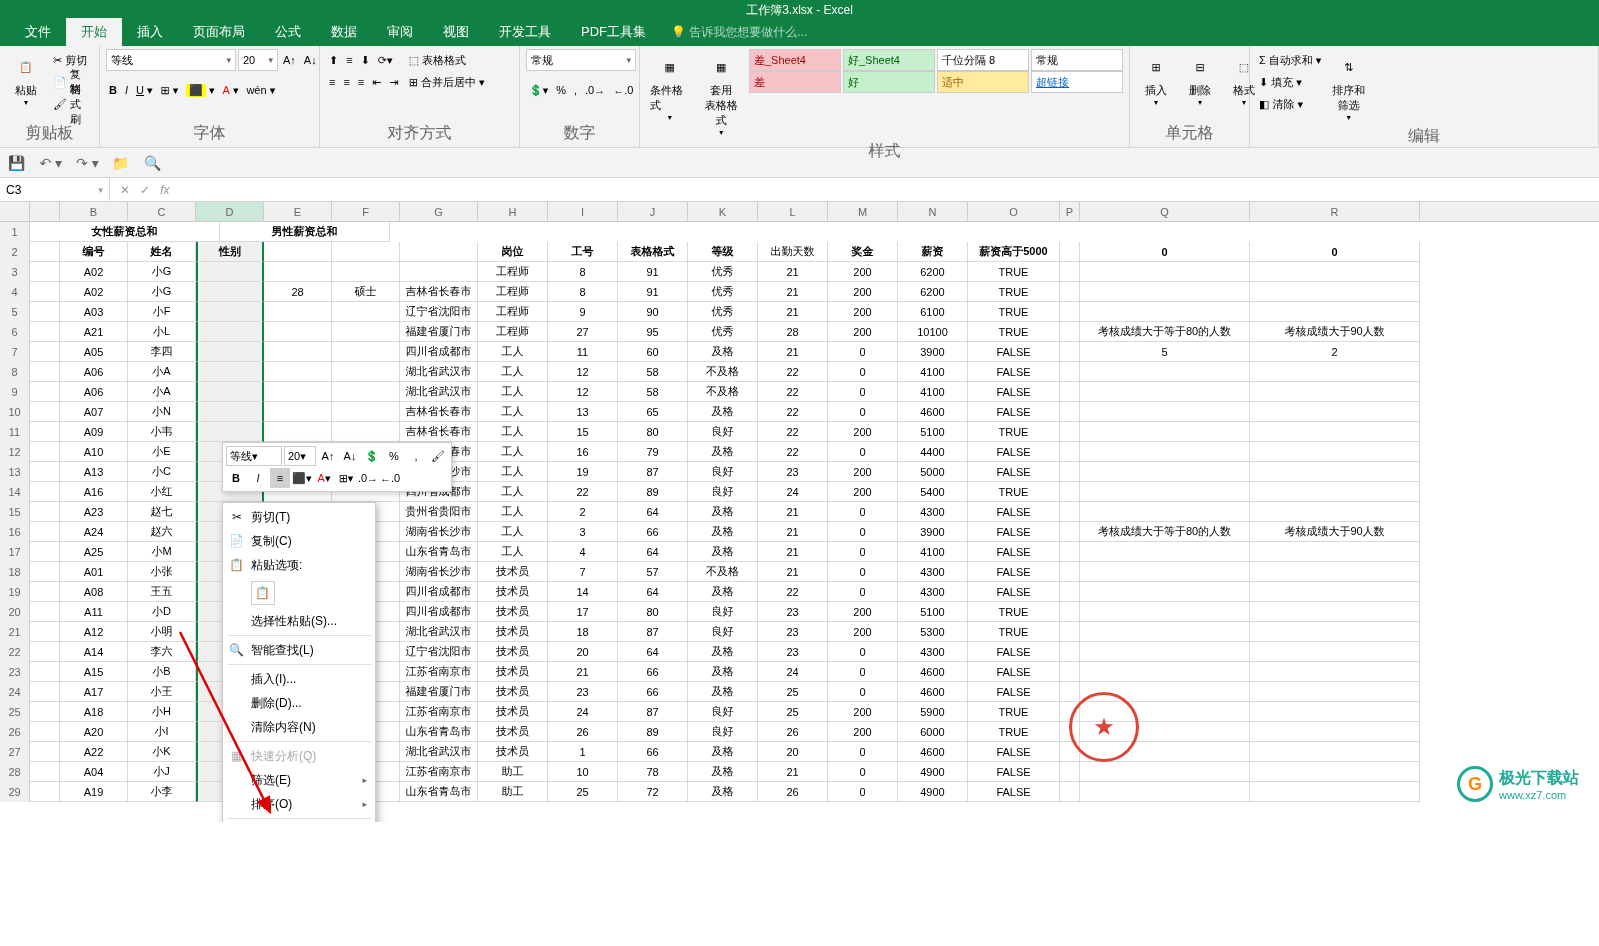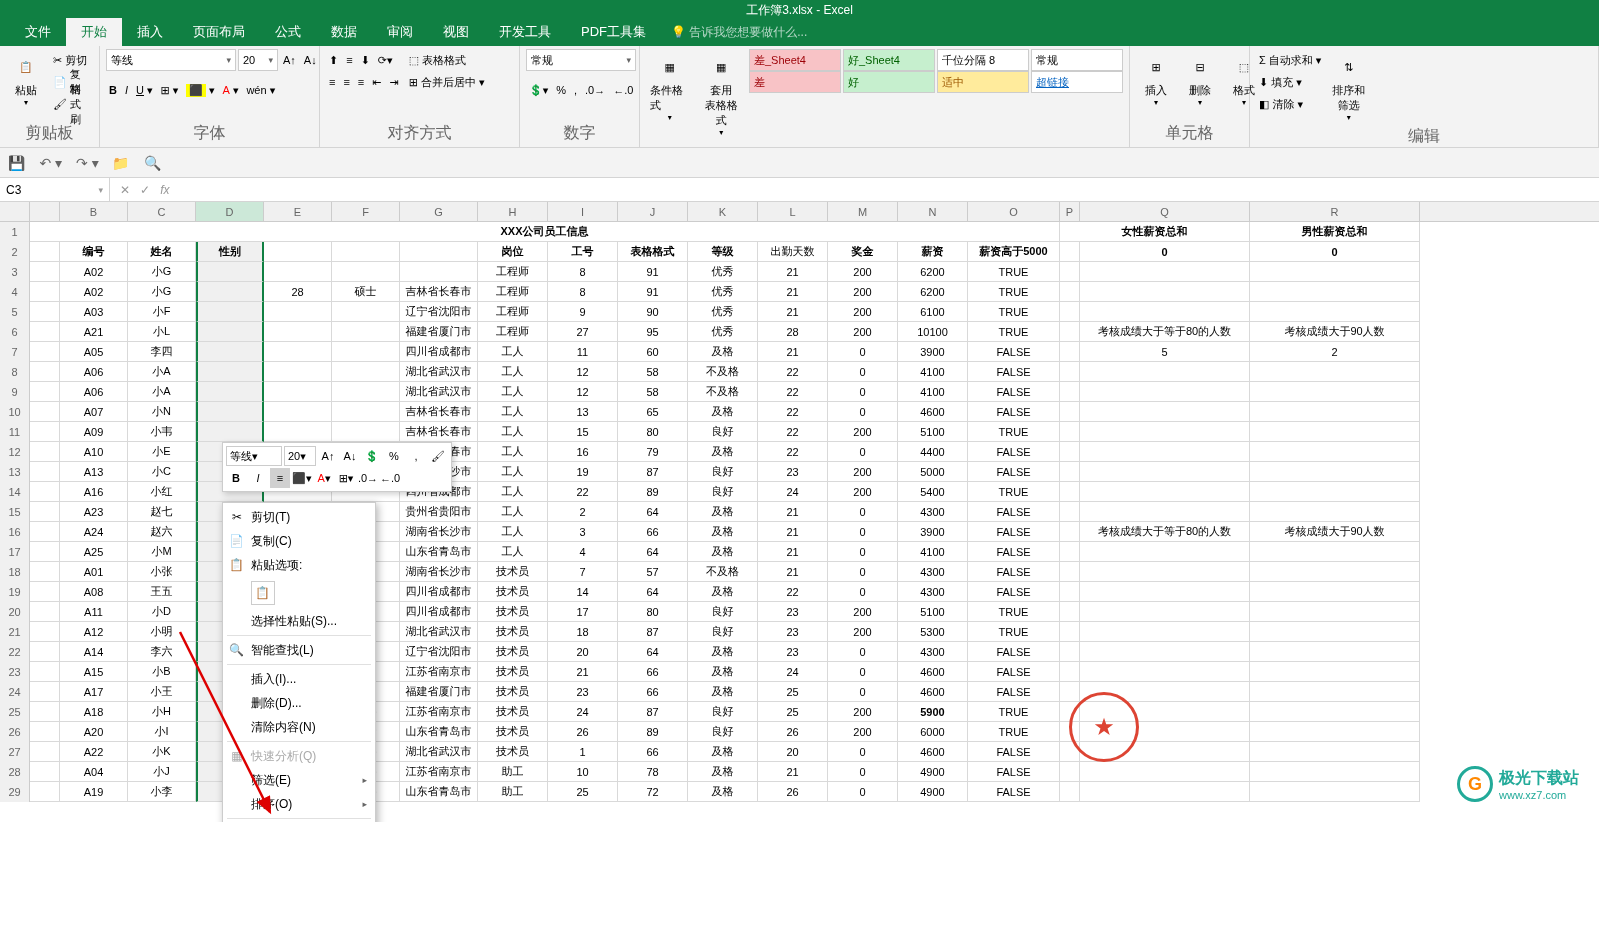--- a/index.html
+++ b/index.html
@@ -199,20 +199,21 @@
             <div class="style-cell" style="background: rgb(255, 255, 255); color: rgb(0, 0, 0);">常规</div>
           </div>
           <div class="row">
             <div class="style-cell" style="background: rgb(248, 195, 198); color: rgb(156, 0, 6);">差</div>
             <div class="style-cell" style="background: rgb(198, 239, 206); color: rgb(0, 97, 0);">好</div>
             <div class="style-cell" style="background: rgb(255, 235, 156); color: rgb(156, 87, 0);">适中</div>
             <div class="style-cell" style="background: rgb(255, 255, 255); color: rgb(5, 99, 193); text-decoration: underline;">超链接</div>
           </div>
         </div>
     </div>
+    <div class="group-label">样式</div>
   </div>
 
   <div class="group" style="width:120px">
     <div class="group-content">
       <div class="btn-large">
           <div class="icon-box">⊞</div>
           <span>插入</span>
           <span style="font-size:8px">▾</span>
         </div>
       <div class="btn-large">
@@ -286,21 +287,20 @@
       <div class="col-header" style="width: 70px;">M</div>
       <div class="col-header" style="width: 70px;">N</div>
       <div class="col-header" style="width: 92px;">O</div>
       <div class="col-header" style="width: 20px;">P</div>
       <div class="col-header" style="width: 170px;">Q</div>
       <div class="col-header" style="width: 170px;">R</div>
     </div>
   <div id="grid-rows">
       <div class="data-row">
         <div class="row-header">1</div>
-        <div class="cell" style="width: 1030px; font-weight: bold;">XXX公司员工信息</div>
         <div class="cell" style="width: 190px; font-weight: bold;">女性薪资总和</div>
         <div class="cell" style="width: 170px; font-weight: bold;">男性薪资总和</div>
       </div>
       <div class="data-row">
         <div class="row-header">2</div>
         <div class="cell" style="width: 30px;"></div>
         <div class="cell" style="width: 68px; font-weight: bold;">编号</div>
         <div class="cell" style="width: 68px; font-weight: bold;">姓名</div>
         <div class="cell selected-col" style="width: 68px; font-weight: bold;">性别</div>
         <div class="cell" style="width: 68px; font-weight: bold;"></div>
@@ -788,21 +788,21 @@
         <div class="cell selected-col" style="width: 68px;"></div>
         <div class="cell" style="width: 68px;">30</div>
         <div class="cell" style="width: 68px;">专科</div>
         <div class="cell" style="width: 78px;">江苏省南京市</div>
         <div class="cell" style="width: 70px;">技术员</div>
         <div class="cell" style="width: 70px;">24</div>
         <div class="cell" style="width: 70px;">87</div>
         <div class="cell" style="width: 70px;">良好</div>
         <div class="cell" style="width: 70px;">25</div>
         <div class="cell" style="width: 70px;">200</div>
-        <div class="cell" style="width: 70px; font-weight: bold;">5900</div>
+        <div class="cell" style="width: 70px;">5900</div>
         <div class="cell" style="width: 92px;">TRUE</div>
         <div class="cell" style="width: 20px;"></div>
         <div class="cell" style="width: 170px;"></div>
         <div class="cell" style="width: 170px;"></div>
       </div>
       <div class="data-row">
         <div class="row-header">26</div>
         <div class="cell" style="width: 30px;"></div>
         <div class="cell" style="width: 68px;">A20</div>
         <div class="cell" style="width: 68px;">小I</div>

